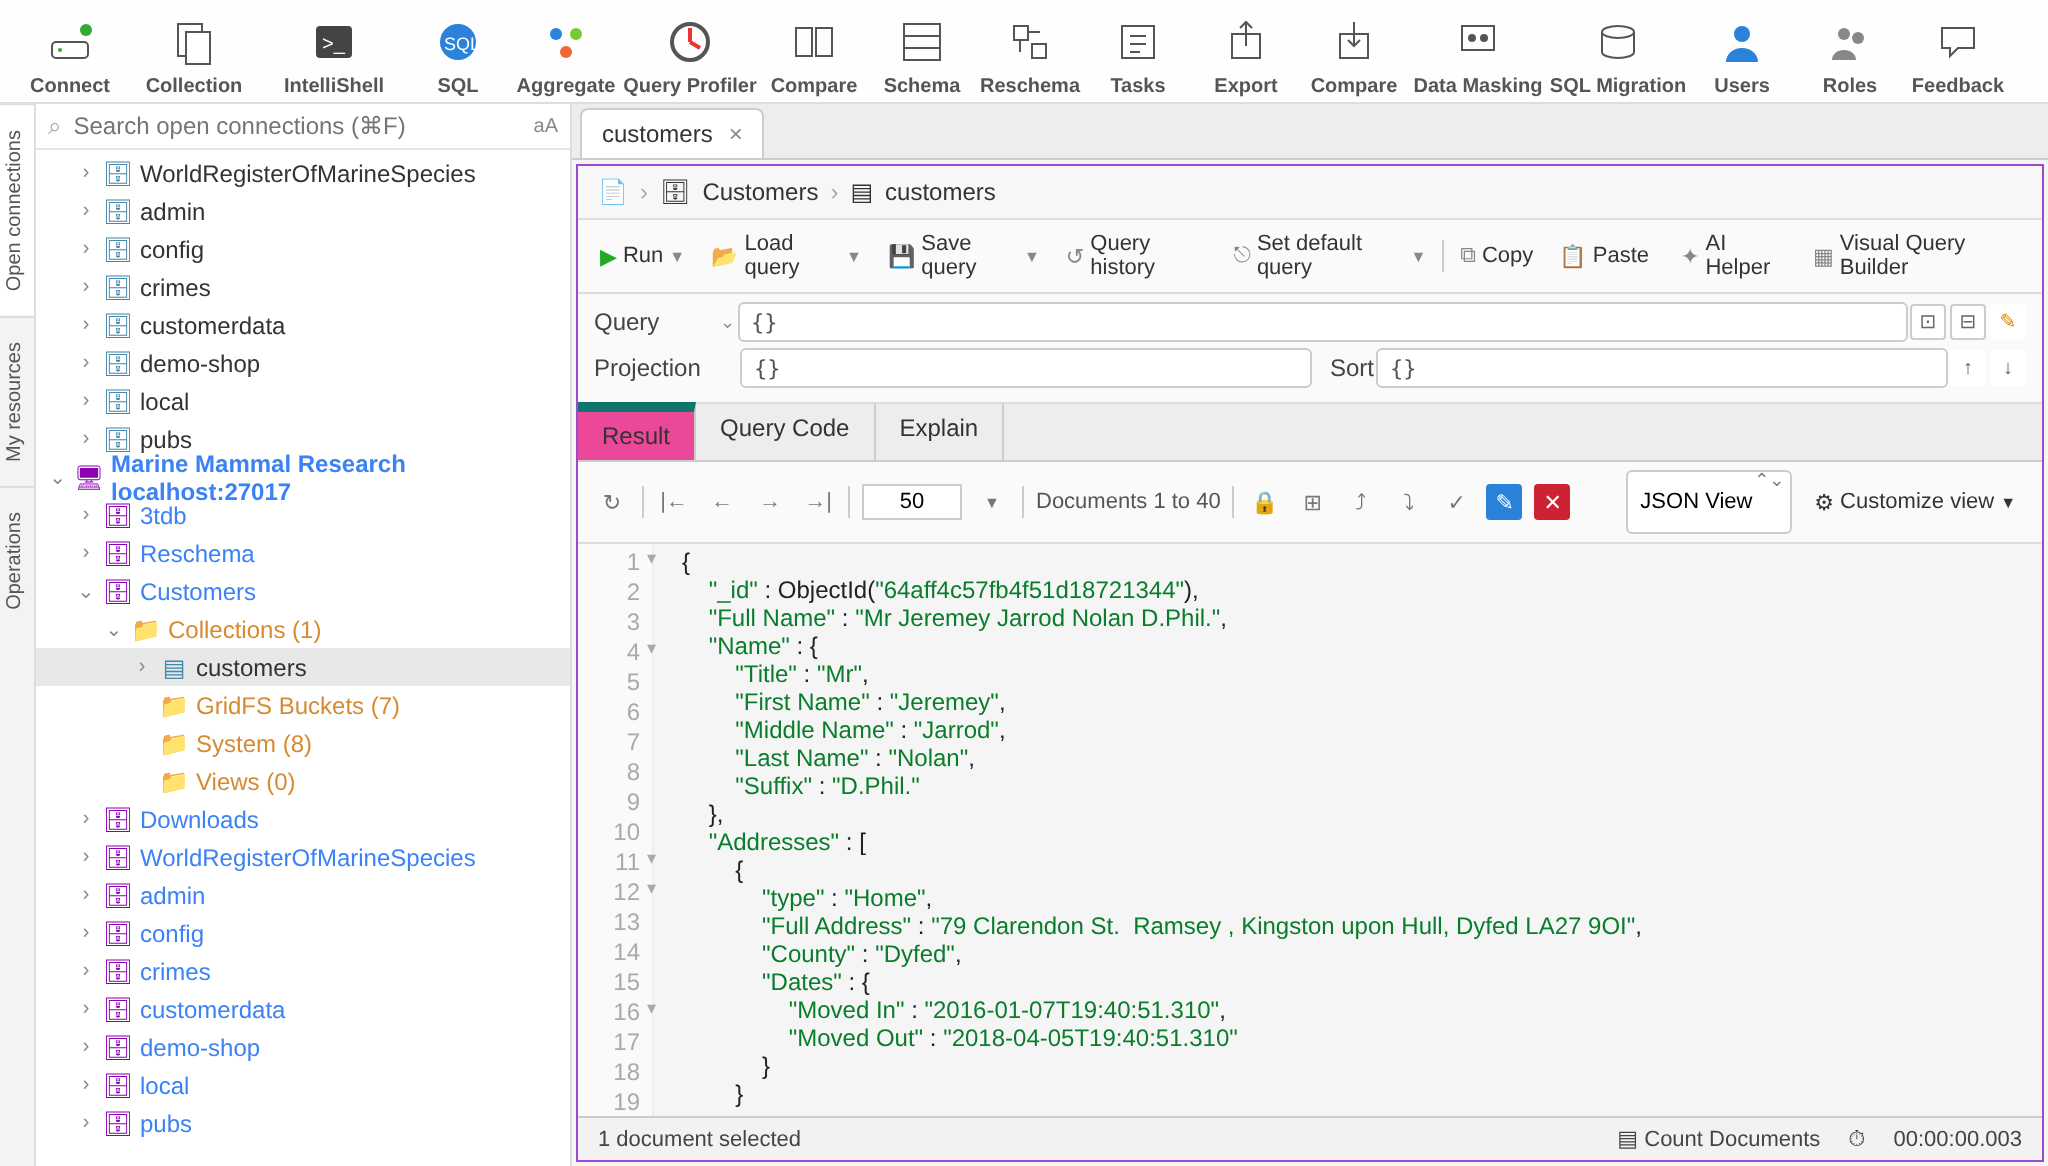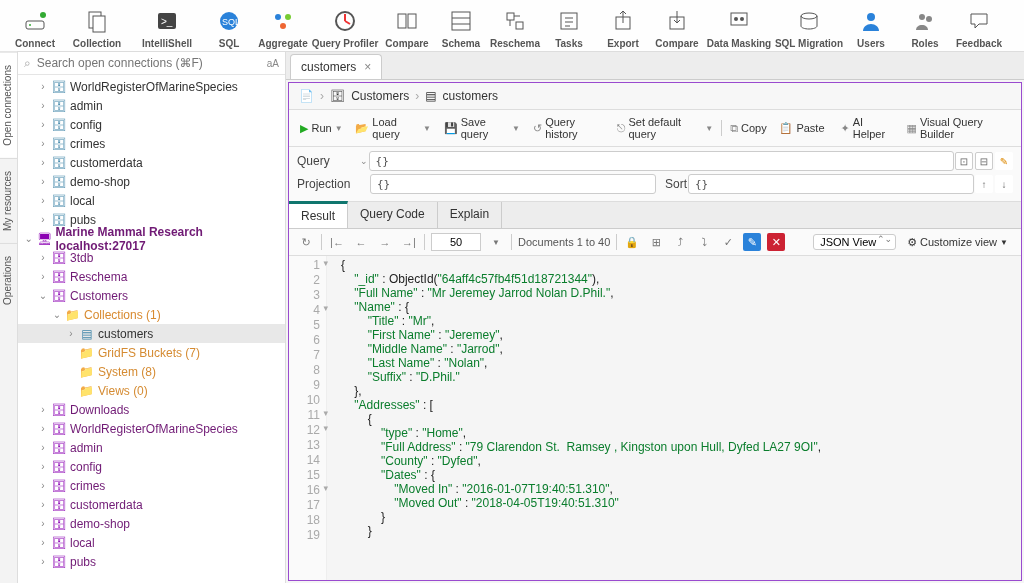--- a/index.html
+++ b/index.html
@@ -15,21 +15,21 @@
 .side-tab { writing-mode: vertical-rl; transform: rotate(180deg); font-size: 10px; color:#555; padding: 12px 2px; border-bottom:1px solid #ddd; cursor:pointer; text-align:center; }
 .side-tab.active { background:#fff; }
 .sidebar { width: 268px; background:#fff; border-right:1px solid #ddd; display:flex; flex-direction:column; }
 .search-row { display:flex; align-items:center; padding:4px 6px; border-bottom:1px solid #e5e5e5; gap:6px; }
 .search-row input { flex:1; border:none; outline:none; font-size:12px; color:#888; background:transparent; }
 .tree { flex:1; overflow-y:auto; padding:2px 0; }
 .tree-item { display:flex; align-items:center; height:19px; padding-left:6px; cursor:pointer; gap:4px; font-size:12px; color:#333; }
 .tree-item .chev { width:10px; text-align:center; color:#888; font-size:10px; }
 .tree-item .ticon2 { width:14px; height:14px; display:flex; align-items:center; justify-content:center; }
 .tree-item.bold .lbl { font-weight:600; }
-.tree-item.purple .lbl { color:#701a75; }
+.tree-item.purple .lbl { color:#3b82f6; }
 .tree-item.orange .lbl { color:#d88a2f; }
 .tree-item.orange-b .lbl { color:#d58b32; }
 .tree-item.sel { background:#e8e8e8; }
 .d0 { padding-left:6px; } .d1 { padding-left:20px; } .d2 { padding-left:34px; } .d3 { padding-left:48px; }
 .content { flex:1; display:flex; flex-direction:column; min-width:0; }
 .tabs { display:flex; background:#ededed; border-bottom:1px solid #ccc; }
 .tab { display:flex; align-items:center; gap:8px; padding:5px 10px; background:#fff; border:1px solid #ccc; border-bottom:none; font-size:12px; cursor:pointer; border-radius:4px 4px 0 0; margin:2px 0 0 4px; }
 .tab .close { color:#888; cursor:pointer; }
 .body-area { flex:1; display:flex; flex-direction:column; border:1px solid #9a4bcf; margin:2px; min-height:0; }
 .breadcrumb { display:flex; align-items:center; gap:6px; padding:6px 10px; background:#f7f7f7; border-bottom:1px solid #ddd; font-size:12px; }
@@ -39,26 +39,26 @@
 .abtn.flat { border:none; background:transparent; }
 .spacer { flex:1; }
 .query-rows { padding:4px 8px; border-bottom:1px solid #ddd; background:#fafafa; }
 .qrow { display:flex; align-items:center; gap:1px; margin-bottom:3px; font-size:12px; }
 .qlabel { width:62px; color:#444; }
 .qinput { flex:1; height:20px; border:1px solid #ccc; border-radius:3px; padding:1px 6px; font-family:Menlo,monospace; font-size:11px; color:#555; background:#fff; }
 .qright { display:flex; gap:2px; }
 .qicon { width:18px; height:18px; border:1px solid #ccc; border-radius:2px; display:flex; align-items:center; justify-content:center; cursor:pointer; font-size:10px; color:#666; background:#fff; }
 .result-tabs { display:flex; background:#ededed; border-bottom:1px solid #ccc; }
 .rtab { padding:5px 12px; font-size:12px; cursor:pointer; border-right:1px solid #ccc; }
-.rtab.active { background:#ffffff; border-top:3px solid #0f766e; margin-top:-1px; }
+.rtab.active { background:#ec4899; border-top:5px solid #0f766e; margin-top:-1px; }
 .result-toolbar { display:flex; align-items:center; gap:6px; padding:4px 8px; border-bottom:1px solid #ddd; background:#fafafa; font-size:11px; }
 .rtbtn { width:18px; height:18px; display:flex; align-items:center; justify-content:center; cursor:pointer; color:#777; border-radius:2px; }
 .divider { width:1px; height:16px; background:#ccc; }
 .page-input { width:50px; height:18px; border:1px solid #ccc; text-align:center; font-size:11px; }
-.select { height:16px; border:1px solid #ccc; border-radius:3px; padding:0 18px 0 6px; font-size:11px; background:#fff; appearance:none; position:relative; }
+.select { height:32px; border:1px solid #ccc; border-radius:3px; padding:0 18px 0 6px; font-size:11px; background:#fff; appearance:none; position:relative; }
 .select-wrap { position:relative; display:inline-block; }
 .select-wrap::after { content:'⌃⌄'; position:absolute; right:4px; top:1px; font-size:9px; color:#777; line-height:9px; }
 .gutter { width:38px; text-align:right; color:#aaa; padding:2px 6px 2px 0; user-select:none; background:#fafafa; border-right:1px solid #eee; }
 .gutter div { height:15px; position:relative; }
 .fold { color:#aaa; font-size:9px; position:absolute; right:-8px; }
 .code { padding:2px 0 2px 14px; white-space:pre; color:#222; }
 .code .k { color:#0a7d2c; font-weight:400; }
 .code .s { color:#0a7d2c; }
 .statusbar { display:flex; align-items:center; padding:4px 10px; border-top:1px solid #ccc; background:#f2f2f2; font-size:11px; color:#444; gap:14px; }
 .editor-scroll { display:flex; flex:1; overflow:auto; }
@@ -523,16 +523,23 @@
               <div>14</div>
               <div>15</div>
               <div>16<span class="fold">▾</span></div>
               <div>17</div>
               <div>18</div>
               <div>19</div>
             </div>
           <div class="code" id="code"><div>{</div><div>    <span class="k">"_id"</span> : ObjectId(<span class="s">"64aff4c57fb4f51d18721344"</span>),</div><div>    <span class="k">"Full Name"</span> : <span class="s">"Mr Jeremey Jarrod Nolan D.Phil."</span>,</div><div>    <span class="k">"Name"</span> : {</div><div>        <span class="k">"Title"</span> : <span class="s">"Mr"</span>,</div><div>        <span class="k">"First Name"</span> : <span class="s">"Jeremey"</span>,</div><div>        <span class="k">"Middle Name"</span> : <span class="s">"Jarrod"</span>,</div><div>        <span class="k">"Last Name"</span> : <span class="s">"Nolan"</span>,</div><div>        <span class="k">"Suffix"</span> : <span class="s">"D.Phil."</span></div><div>    },</div><div>    <span class="k">"Addresses"</span> : [</div><div>        {</div><div>            <span class="k">"type"</span> : <span class="s">"Home"</span>,</div><div>            <span class="k">"Full Address"</span> : <span class="s">"79 Clarendon St.  Ramsey , Kingston upon Hull, Dyfed LA27 9OI"</span>,</div><div>            <span class="k">"County"</span> : <span class="s">"Dyfed"</span>,</div><div>            <span class="k">"Dates"</span> : {</div><div>                <span class="k">"Moved In"</span> : <span class="s">"2016-01-07T19:40:51.310"</span>,</div><div>                <span class="k">"Moved Out"</span> : <span class="s">"2018-04-05T19:40:51.310"</span></div><div>            }</div><div>        }</div></div>
         </div>
 
+        <div class="statusbar">
+          <span>1 document selected</span>
+          <div class="spacer"></div>
+          <span style="cursor:pointer">▤ <span>Count Documents</span></span>
+          <span>⏱</span>
+          <span>00:00:00.003</span>
+        </div>
       </div>
     </div>
   </div>
 </div>
 
 </body></html>

